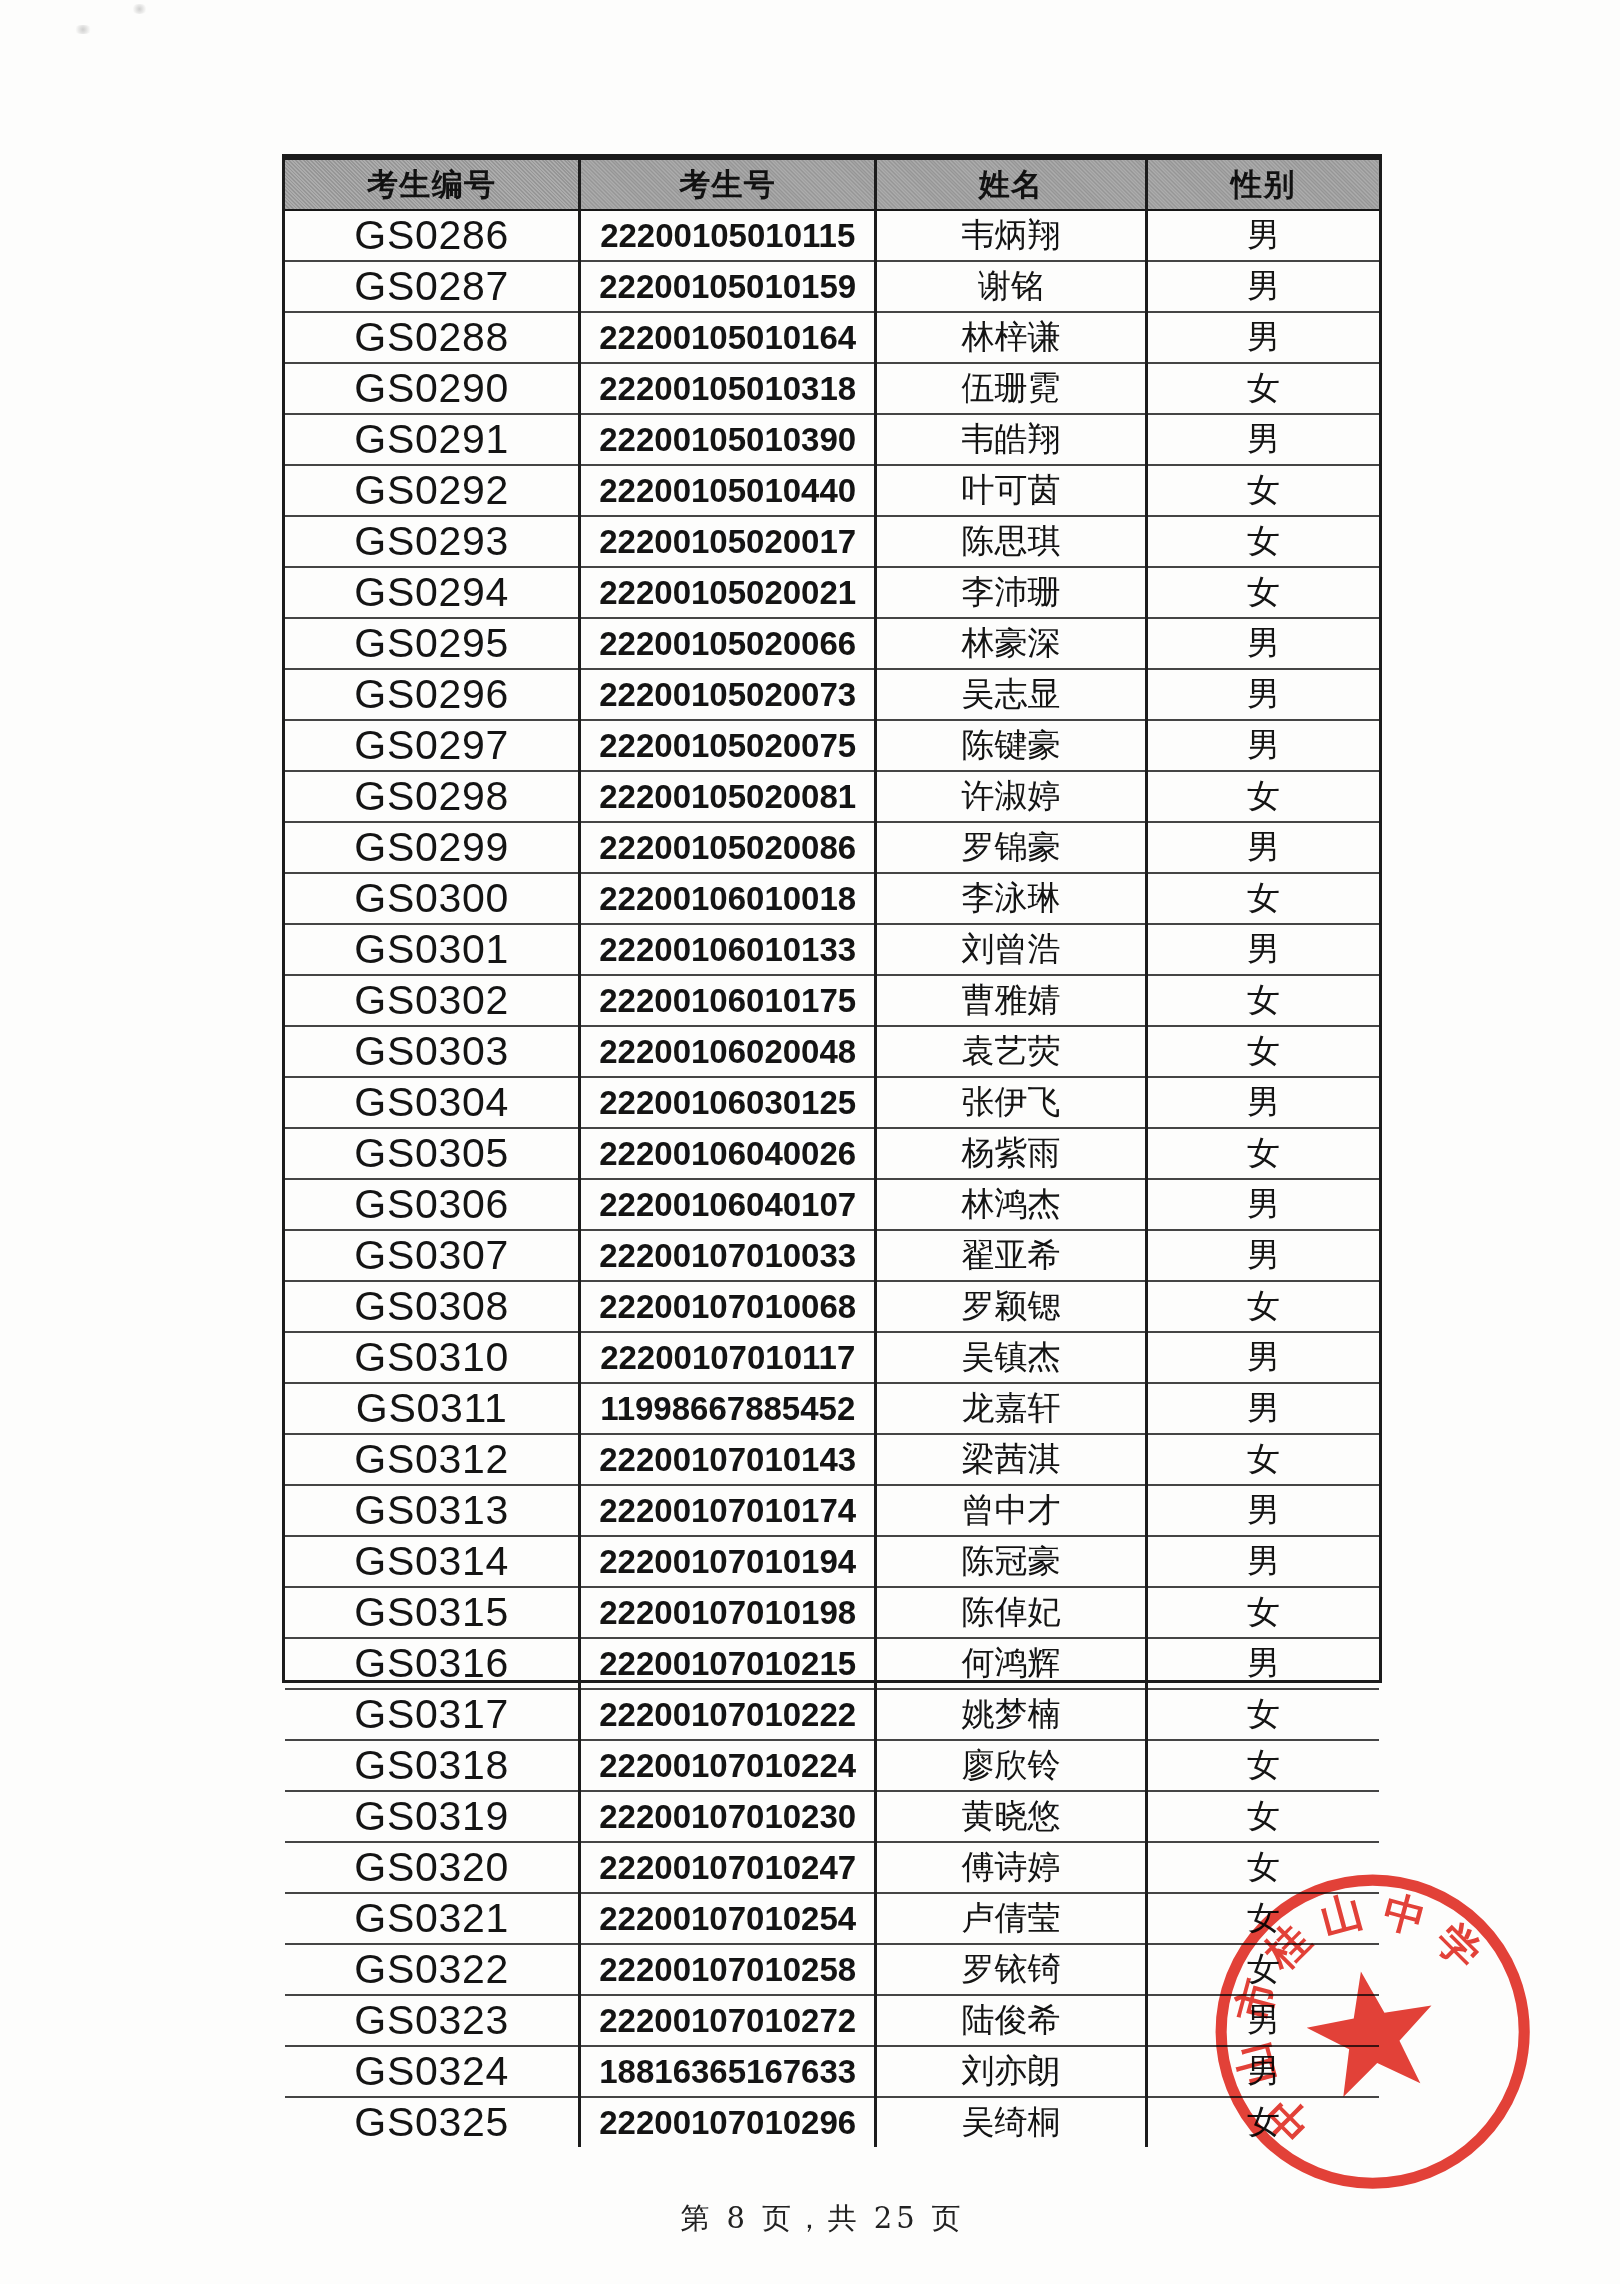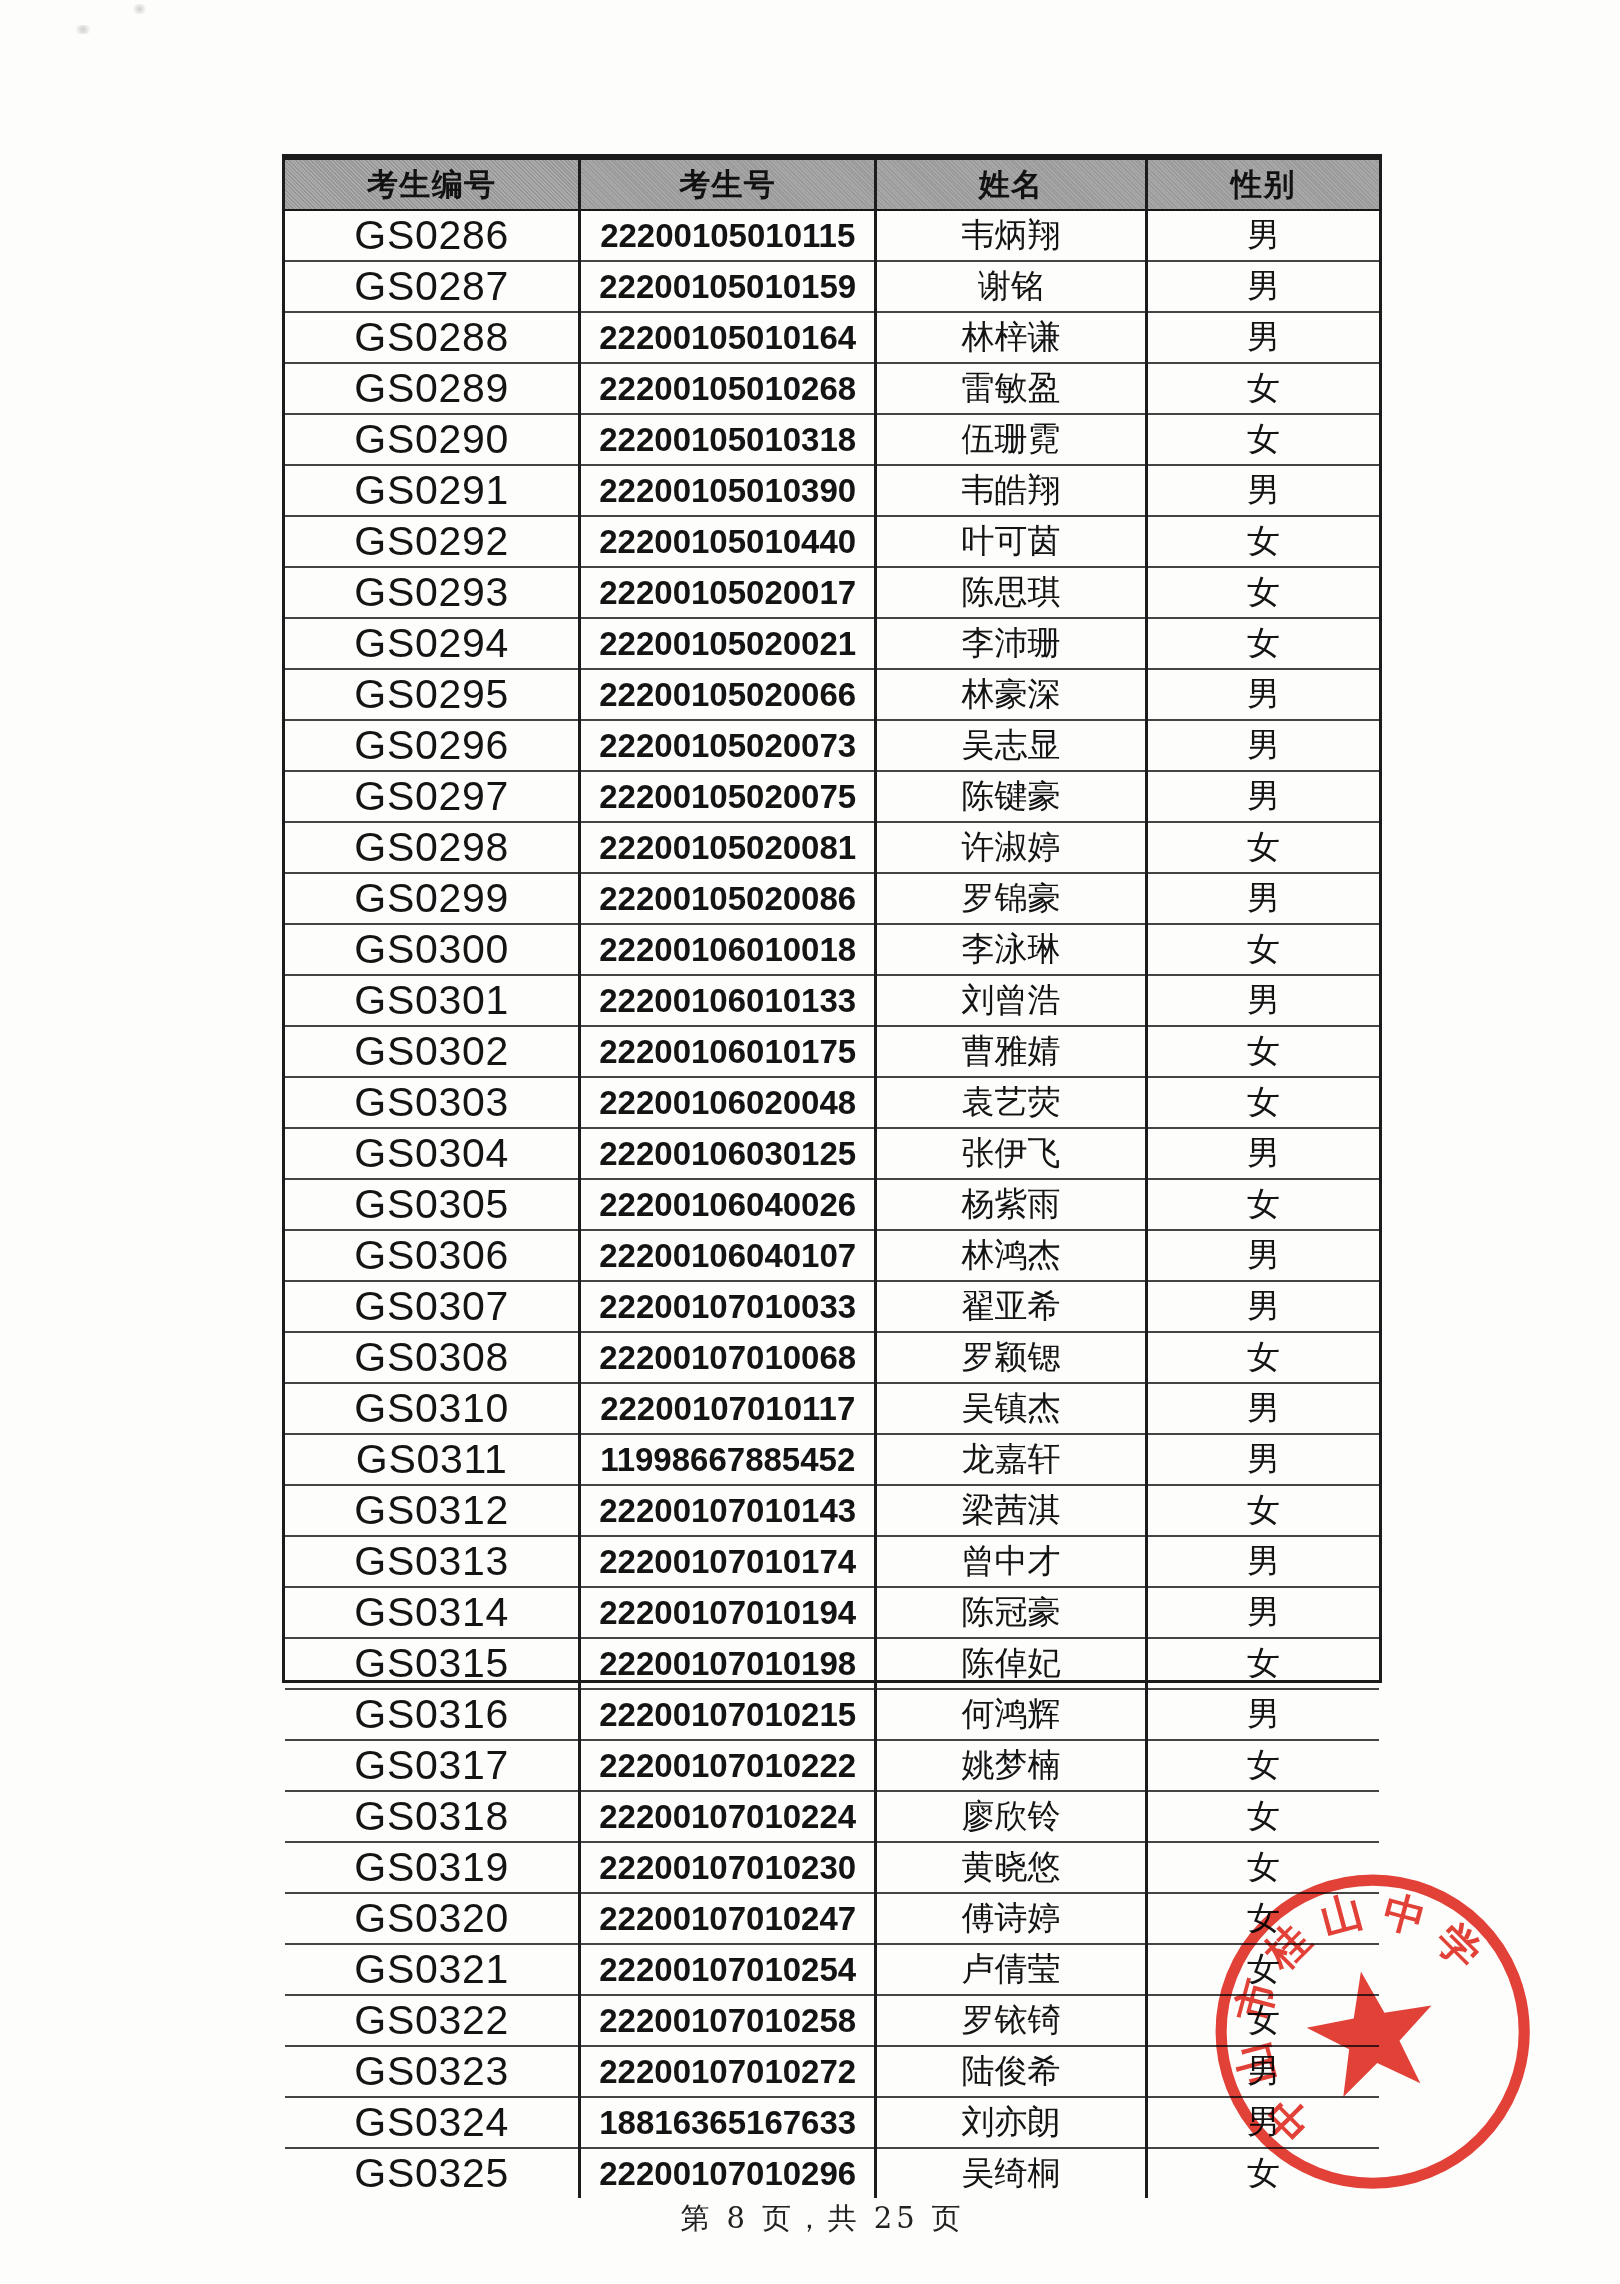--- a/index.html
+++ b/index.html
@@ -149,26 +149,20 @@
             <td class="col-name">谢铭</td>
             <td class="col-gender">男</td>
           </tr>
           <tr>
             <td class="col-code">GS0288</td>
             <td class="col-num">22200105010164</td>
             <td class="col-name">林梓谦</td>
             <td class="col-gender">男</td>
           </tr>
           <tr>
-            <td class="col-code">GS0289</td>
-            <td class="col-num">22200105010268</td>
-            <td class="col-name">雷敏盈</td>
-            <td class="col-gender">女</td>
-          </tr>
-          <tr>
             <td class="col-code">GS0290</td>
             <td class="col-num">22200105010318</td>
             <td class="col-name">伍珊霓</td>
             <td class="col-gender">女</td>
           </tr>
           <tr>
             <td class="col-code">GS0291</td>
             <td class="col-num">22200105010390</td>
             <td class="col-name">韦皓翔</td>
             <td class="col-gender">男</td>

